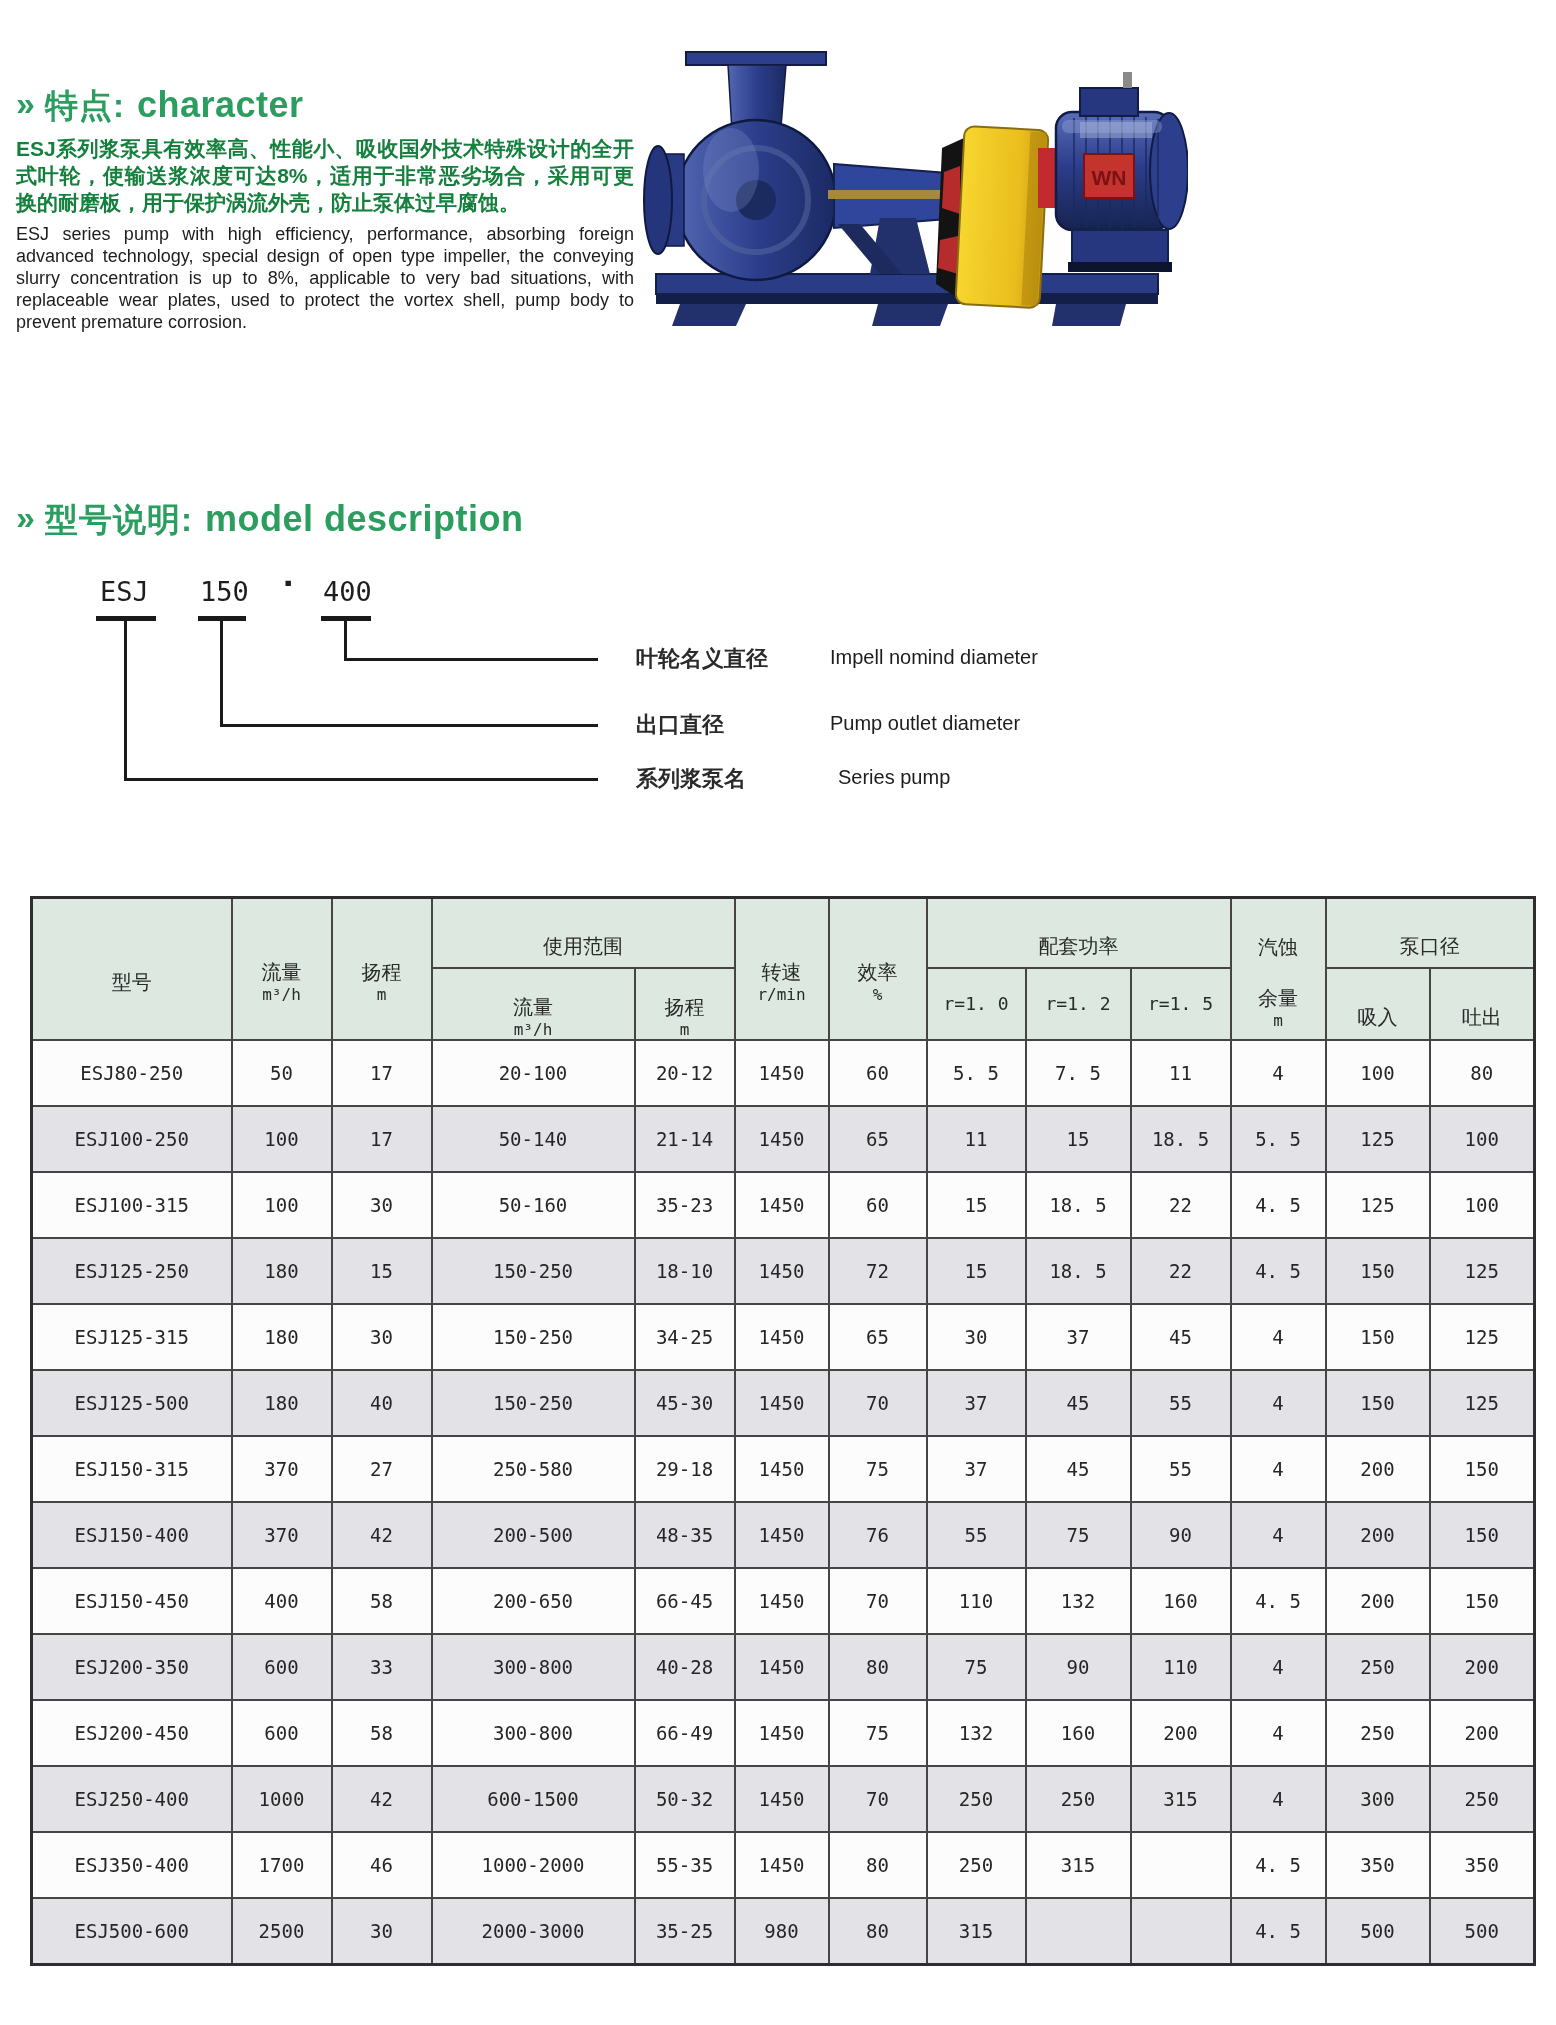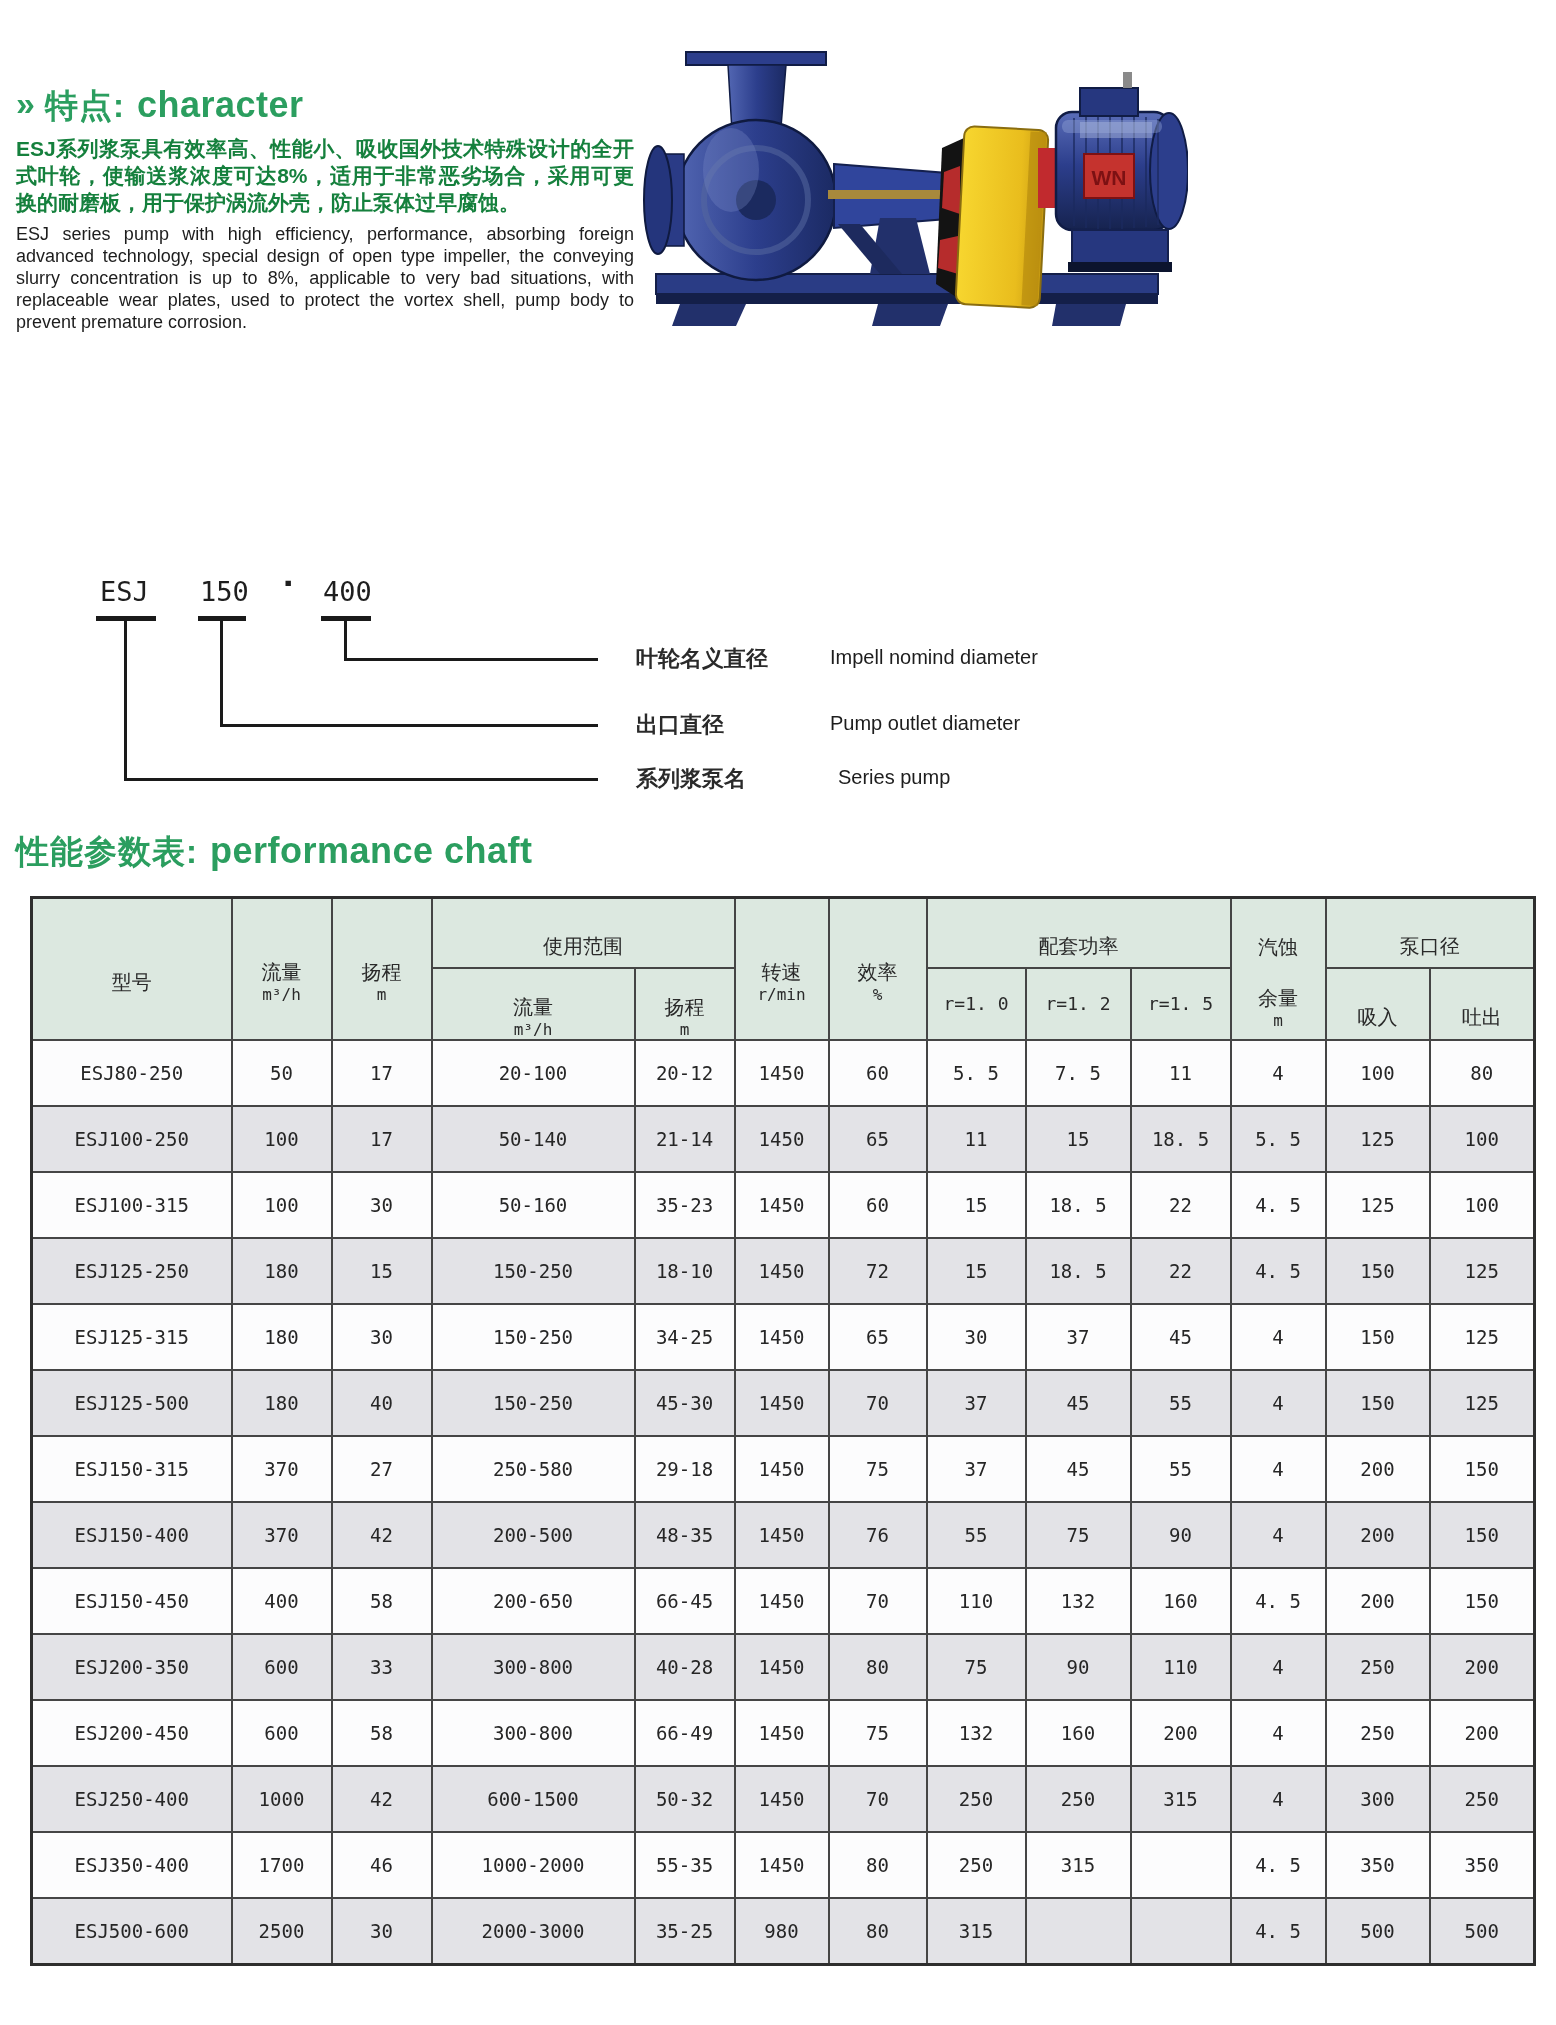--- a/index.html
+++ b/index.html
@@ -123,20 +123,23 @@
     <rect x="434" y="98" width="100" height="13" rx="6" fill="#93a4d6" opacity="0.4"></rect>
     <rect x="452" y="66" width="58" height="28" fill="#26377f" stroke="#101c45" stroke-width="2"></rect>
     <rect x="495" y="50" width="9" height="16" fill="#8a8a8a"></rect>
     <rect x="452" y="100" width="72" height="16" fill="#aebbde" opacity="0.45"></rect>
     <rect x="456" y="132" width="50" height="44" fill="#c5332e" stroke="#7c1113" stroke-width="2"></rect>
     <text x="481" y="163" font-family="Liberation Sans, sans-serif" font-size="21" font-weight="bold" fill="#7c1113" text-anchor="middle">WN</text>
     <rect x="444" y="208" width="96" height="34" fill="#26377f" stroke="#14204e" stroke-width="2"></rect>
     <rect x="440" y="240" width="104" height="10" fill="#0c142e"></rect>
   </svg>
 
+  <div class="h1" style="top:498px;">
+    <span class="chev">»</span><span class="h-zh">型号说明:</span><span class="h-en">model description</span>
+  </div>
 
   <div class="code" style="left:100px;">ESJ</div>
   <div class="code" style="left:200px;">150</div>
   <div class="code sep" style="left:284px;">▪</div>
   <div class="code" style="left:323px;">400</div>
 
   <div class="dbar" style="left:96px;width:60px;"></div>
   <div class="dbar" style="left:198px;width:48px;"></div>
   <div class="dbar" style="left:321px;width:50px;"></div>
 
@@ -148,23 +151,20 @@
   <div class="hline" style="left:220px;top:724px;width:378px;"></div>
   <div class="hline" style="left:124px;top:778px;width:474px;"></div>
 
   <div class="dlab-zh" style="top:644px;">叶轮名义直径</div>
   <div class="dlab-en" style="top:646px;">Impell nomind diameter</div>
   <div class="dlab-zh" style="top:710px;">出口直径</div>
   <div class="dlab-en" style="top:712px;">Pump outlet diameter</div>
   <div class="dlab-zh" style="top:764px;">系列浆泵名</div>
   <div class="dlab-en" style="top:766px;margin-left:8px;">Series pump</div>
 
-  <div class="h1" style="top:830px;">
-    <span class="h-zh">性能参数表:</span><span class="h-en">performance chaft</span>
-  </div>
 
   <table class="perf">
     <colgroup>
       <col style="width:200px">
         <col style="width:100px">
         <col style="width:100px">
       <col style="width:203px">
         <col style="width:100px">
         <col style="width:94px">
       <col style="width:98px">

